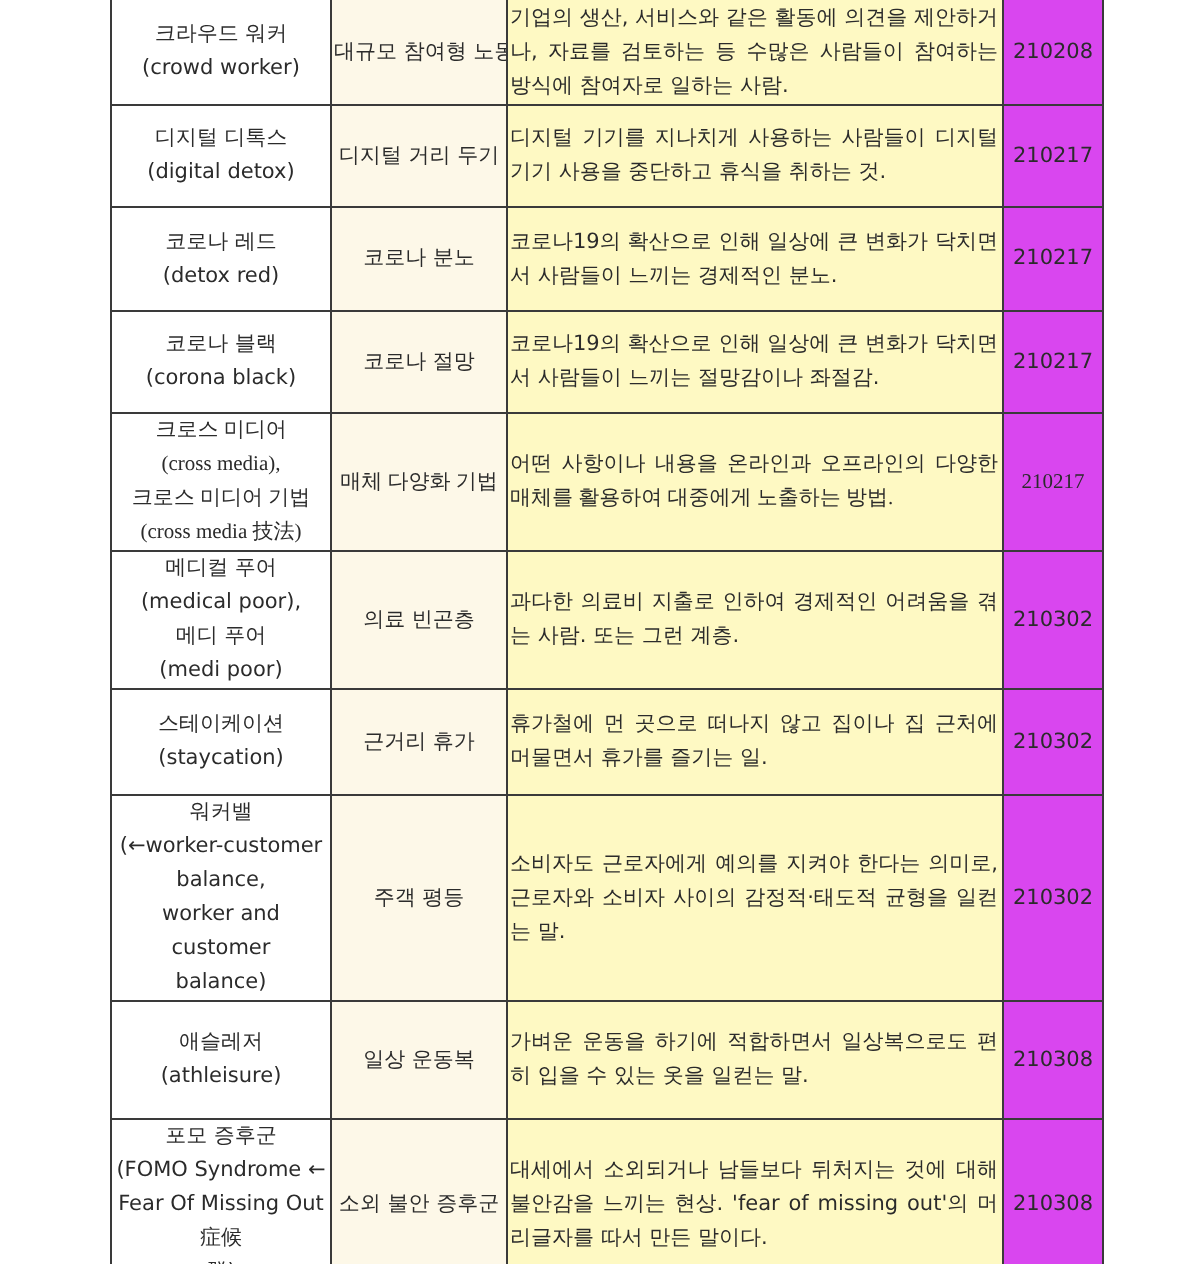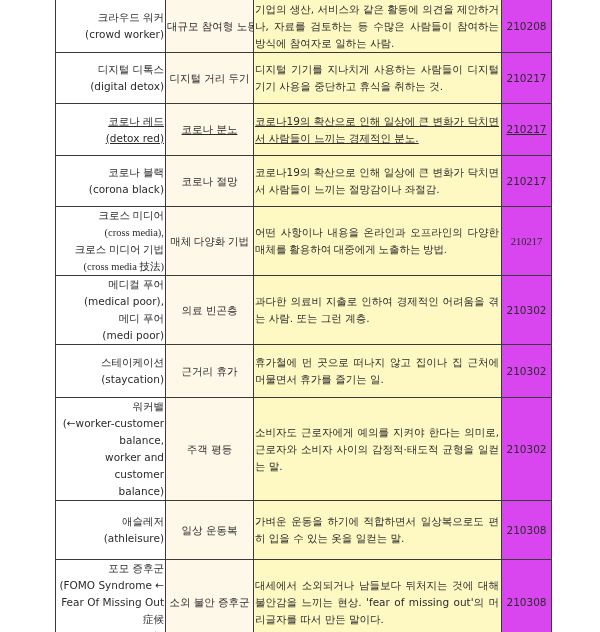--- a/index.html
+++ b/index.html
@@ -32,21 +32,21 @@
       padding: 0;
       vertical-align: middle;
       overflow: hidden;
     }
     col.c1 { width: 110px; }
     col.c2 { width: 88px; }
     col.c3 { width: 248px; }
     col.c4 { width: 50px; }
     td.term {
       background: #ffffff;
-      text-align: right;
+      text-align: center;
       padding: 0 1px;
       word-break: keep-all;
     }
     td.alt {
       background: #fdf8e8;
       text-align: center;
       white-space: nowrap;
       padding: 0 1px;
     }
     td.def {
@@ -84,21 +84,21 @@
         </tr>
         <tr style="height: 51px;">
           <td class="term">
             <span class="line">디지털 디톡스</span>
             <span class="line">(digital detox)</span>
           </td>
           <td class="alt">디지털 거리 두기</td>
           <td class="def">디지털 기기를 지나치게 사용하는 사람들이 디지털 기기 사용을 중단하고 휴식을 취하는 것.</td>
           <td class="date">210217</td>
         </tr>
-        <tr style="height: 52px; text-decoration: underline;">
+        <tr style="height: 52px;">
           <td class="term">
             <span class="line">코로나 레드</span>
             <span class="line">(detox red)</span>
           </td>
           <td class="alt">코로나 분노</td>
           <td class="def">코로나19의 확산으로 인해 일상에 큰 변화가 닥치면서 사람들이 느끼는 경제적인 분노.</td>
           <td class="date">210217</td>
         </tr>
         <tr style="height: 51px;">
           <td class="term">

